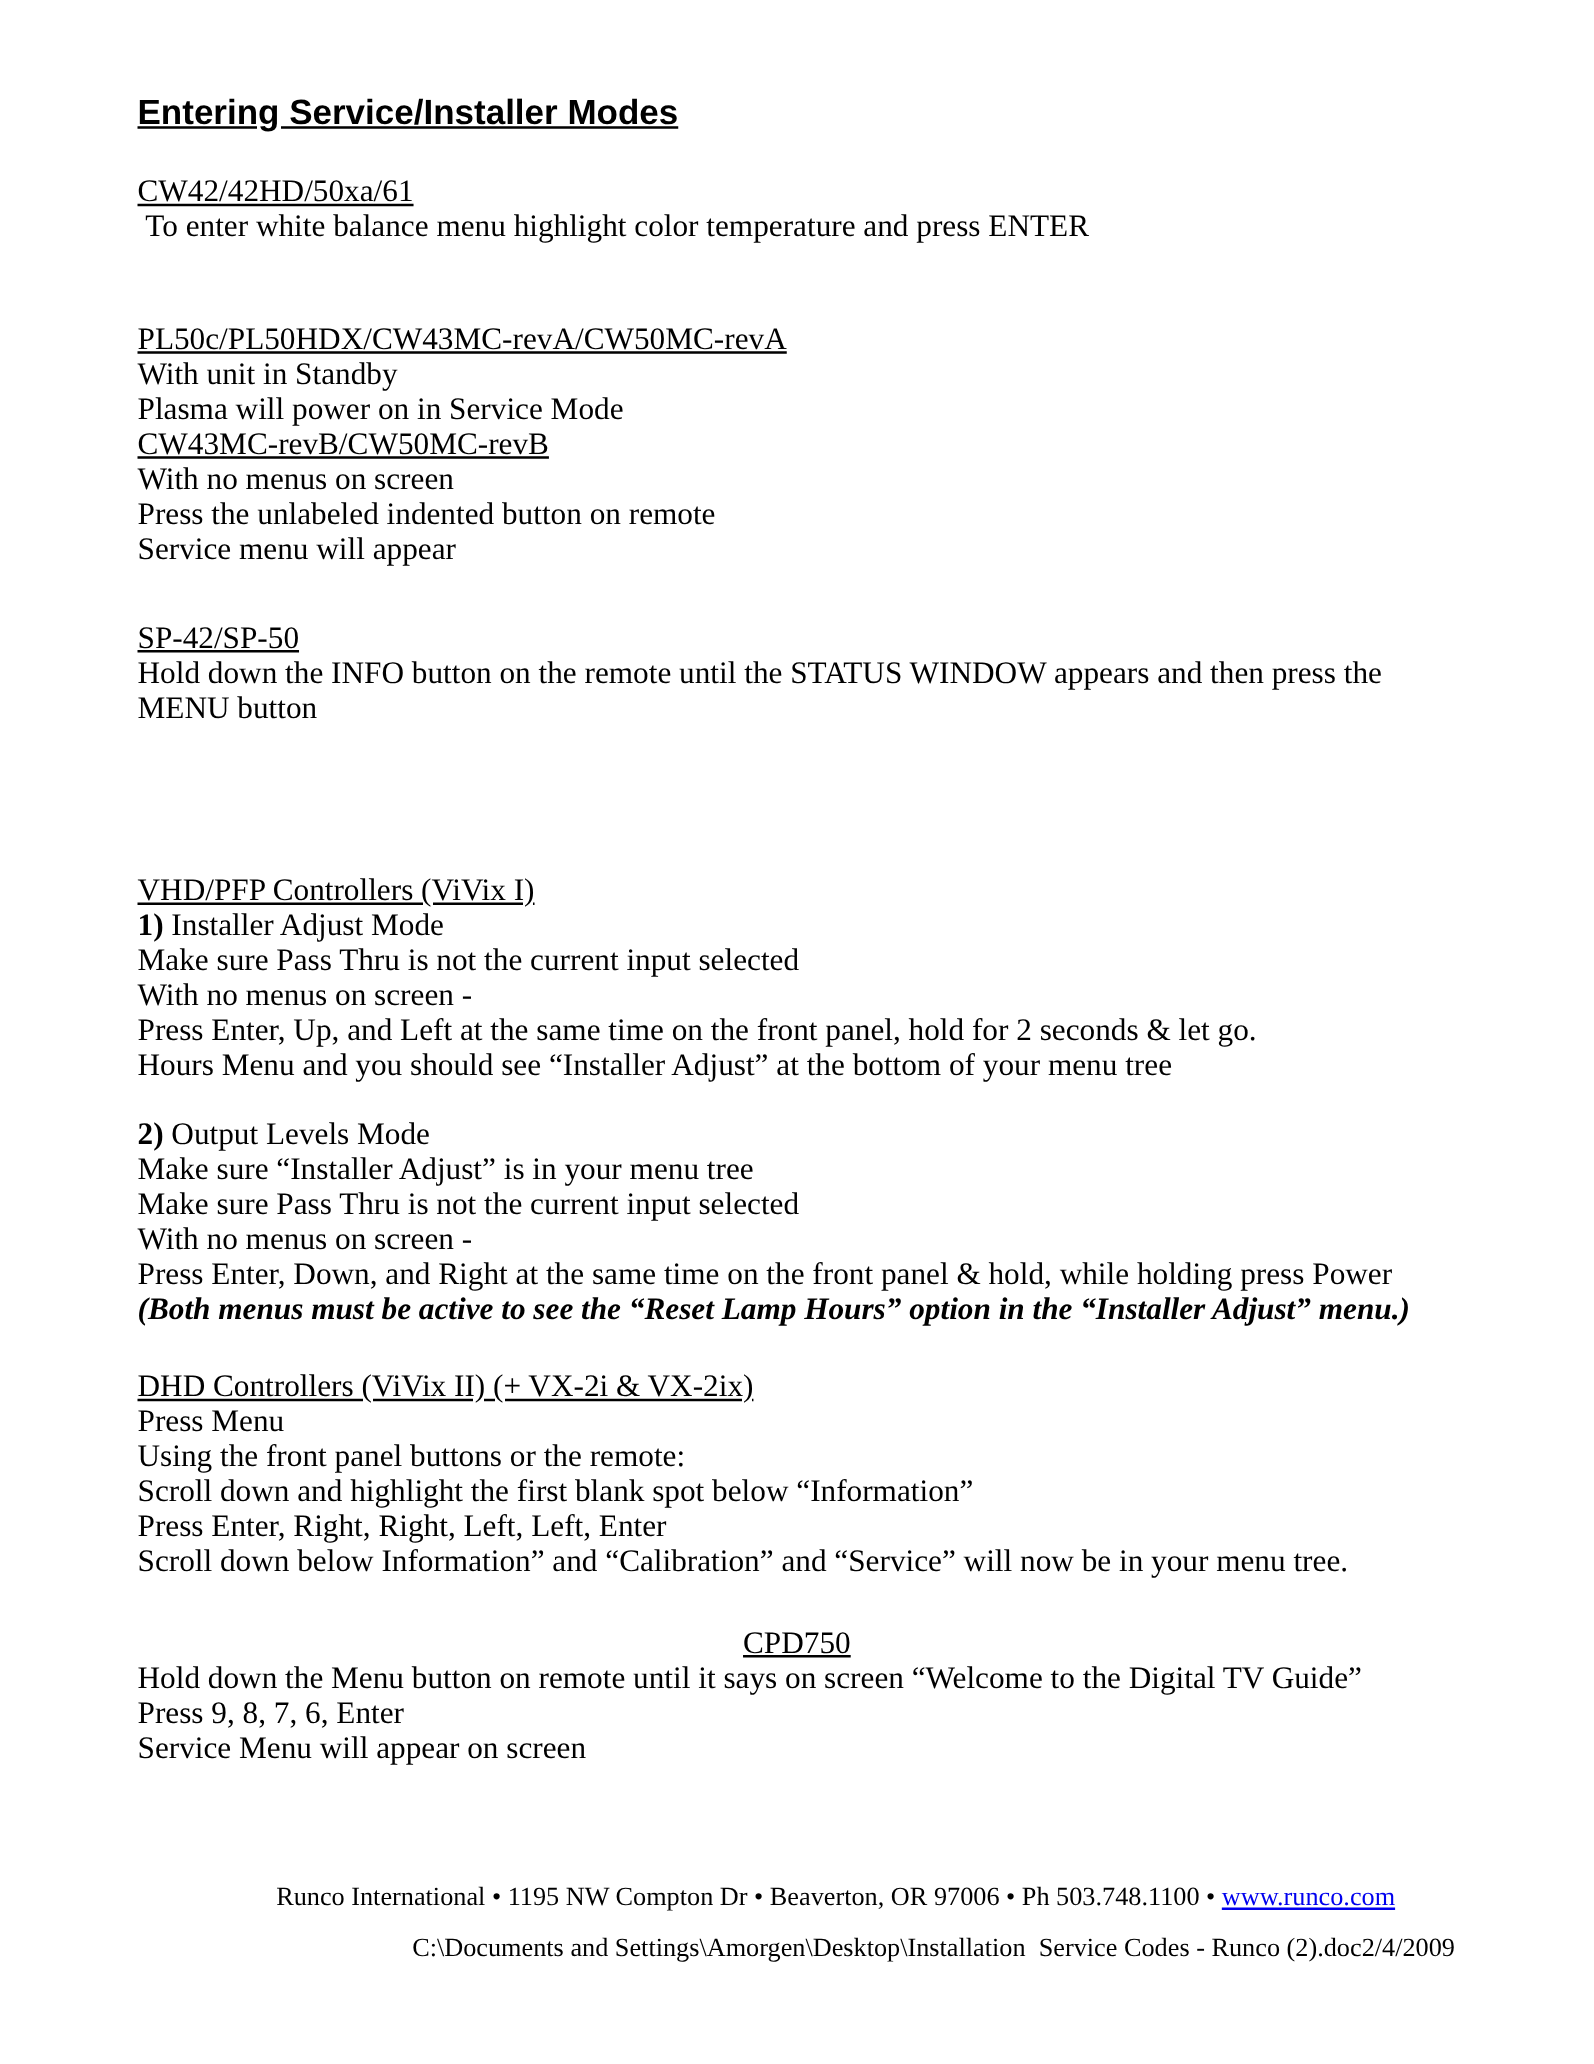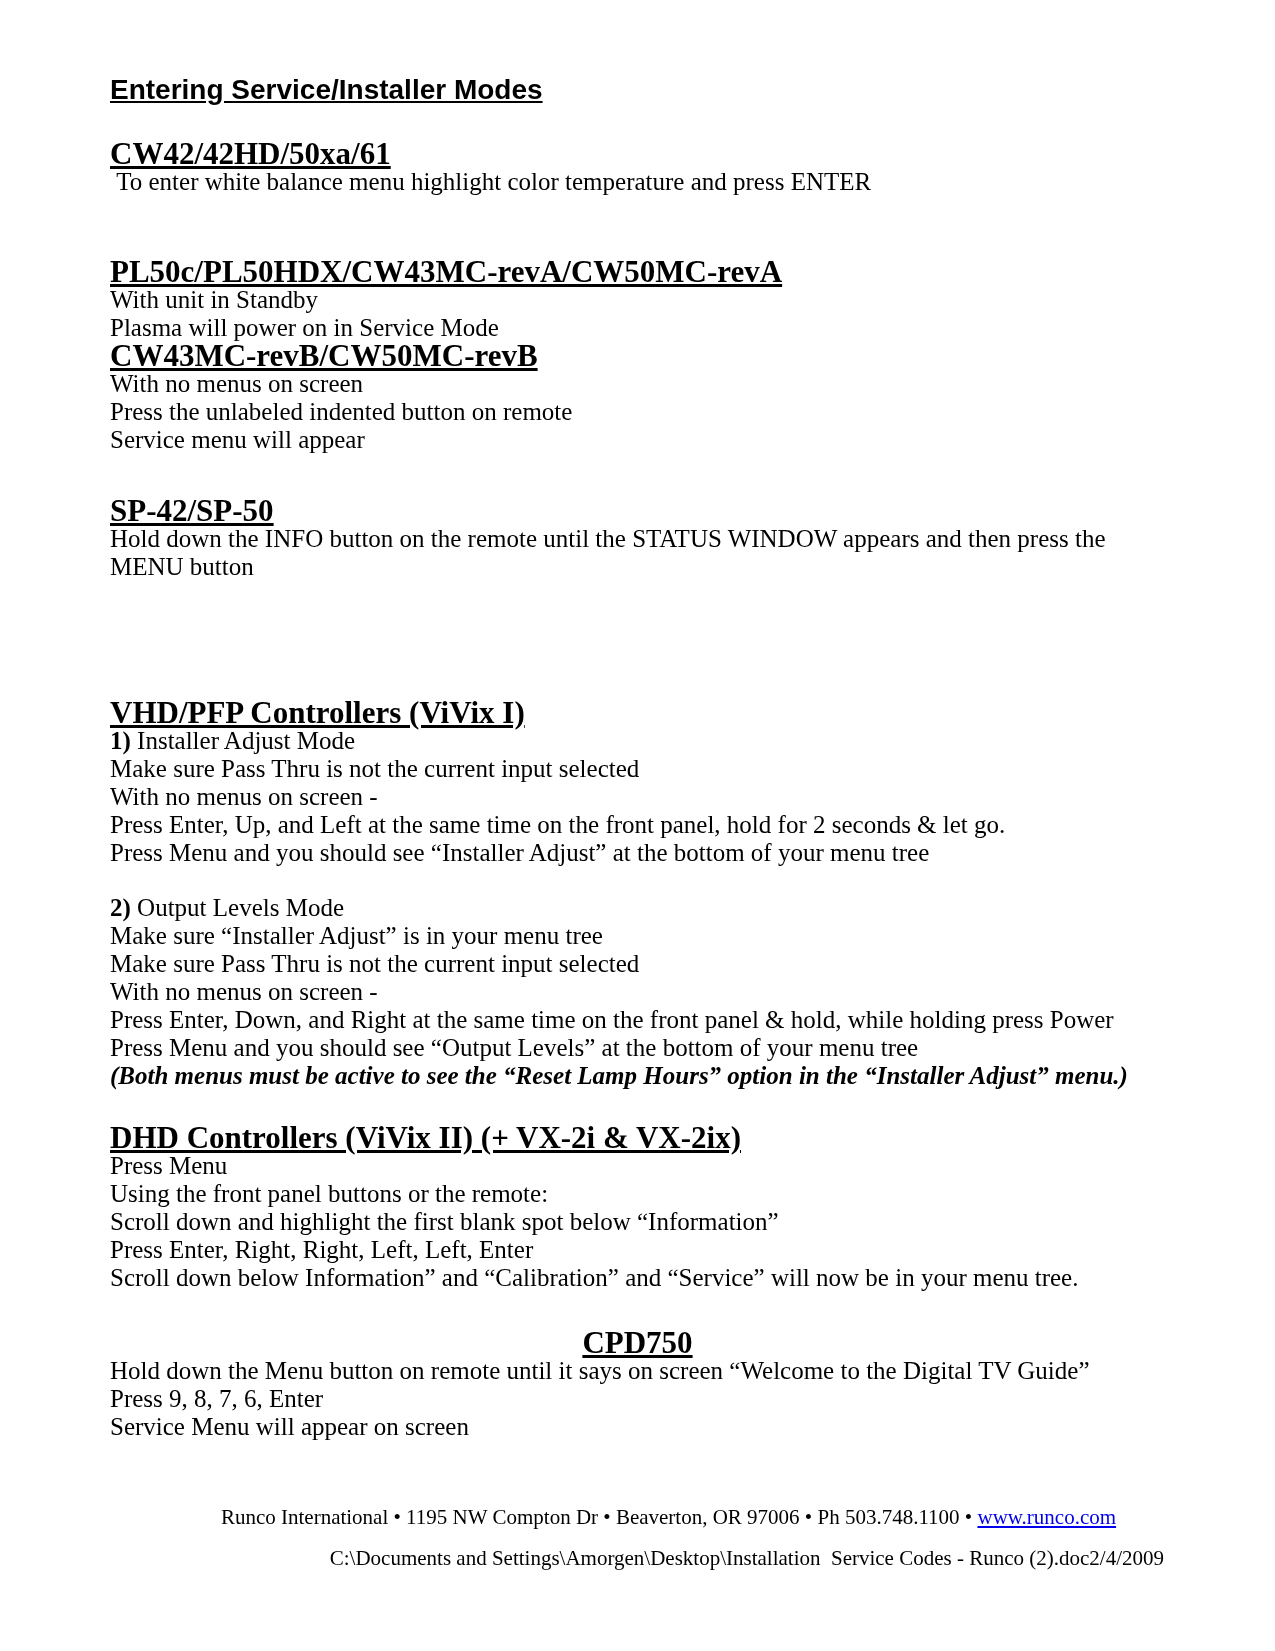--- a/index.html
+++ b/index.html
@@ -25,22 +25,22 @@
     font-family: "Liberation Sans", sans-serif;
     font-weight: bold;
     font-size: 28px;
     line-height: 36px;
     text-decoration: underline;
     margin-bottom: 32px;
     white-space: pre-wrap;
   }
   .h {
     font-family: "Liberation Serif", serif;
-    font-weight: bold;
-    font-size: 31px;
+    font-weight: normal;
+    font-size: 25px;
     line-height: 28px;
     text-decoration: underline;
     white-space: pre-wrap;
   }
   .b {
     font-family: "Liberation Serif", serif;
     font-size: 25px;
     line-height: 28px;
     white-space: pre-wrap;
   }
@@ -105,28 +105,27 @@
     <div class="b">Service menu will appear</div>
 
     <div class="h mt-43">SP-42/SP-50</div>
     <div class="b">Hold down the INFO button on the remote until the STATUS WINDOW appears and then press the MENU button</div>
 
     <div class="h mt-118">VHD/PFP Controllers (ViVix I)</div>
     <div class="b"><span class="bold">1)</span><span> Installer Adjust Mode</span></div>
     <div class="b">Make sure Pass Thru is not the current input selected</div>
     <div class="b">With no menus on screen -</div>
     <div class="b">Press Enter, Up, and Left at the same time on the front panel, hold for 2 seconds &amp; let go.</div>
-    <div class="b">Press Menu and you should see “Installer Adjust” at the bottom of your menu tree</div>
+    <div class="b">Hours Menu and you should see “Installer Adjust” at the bottom of your menu tree</div>
 
     <div class="b mt-27"><span class="bold">2)</span><span> Output Levels Mode</span></div>
     <div class="b">Make sure “Installer Adjust” is in your menu tree</div>
     <div class="b">Make sure Pass Thru is not the current input selected</div>
     <div class="b">With no menus on screen -</div>
     <div class="b">Press Enter, Down, and Right at the same time on the front panel &amp; hold, while holding press Power</div>
-    <div class="b">Press Menu and you should see “Output Levels” at the bottom of your menu tree</div>
     <div class="b bi">(Both menus must be active to see the “Reset Lamp Hours” option in the “Installer Adjust” menu.)</div>
 
     <div class="h mt-34">DHD Controllers (ViVix II) (+ VX-2i &amp; VX-2ix)</div>
     <div class="b">Press Menu</div>
     <div class="b">Using the front panel buttons or the remote:</div>
     <div class="b">Scroll down and highlight the first blank spot below “Information”</div>
     <div class="b">Press Enter, Right, Right, Left, Left, Enter</div>
     <div class="b">Scroll down below Information” and “Calibration” and “Service” will now be in your menu tree.</div>
 
     <div class="h mt-37">CPD750</div>

